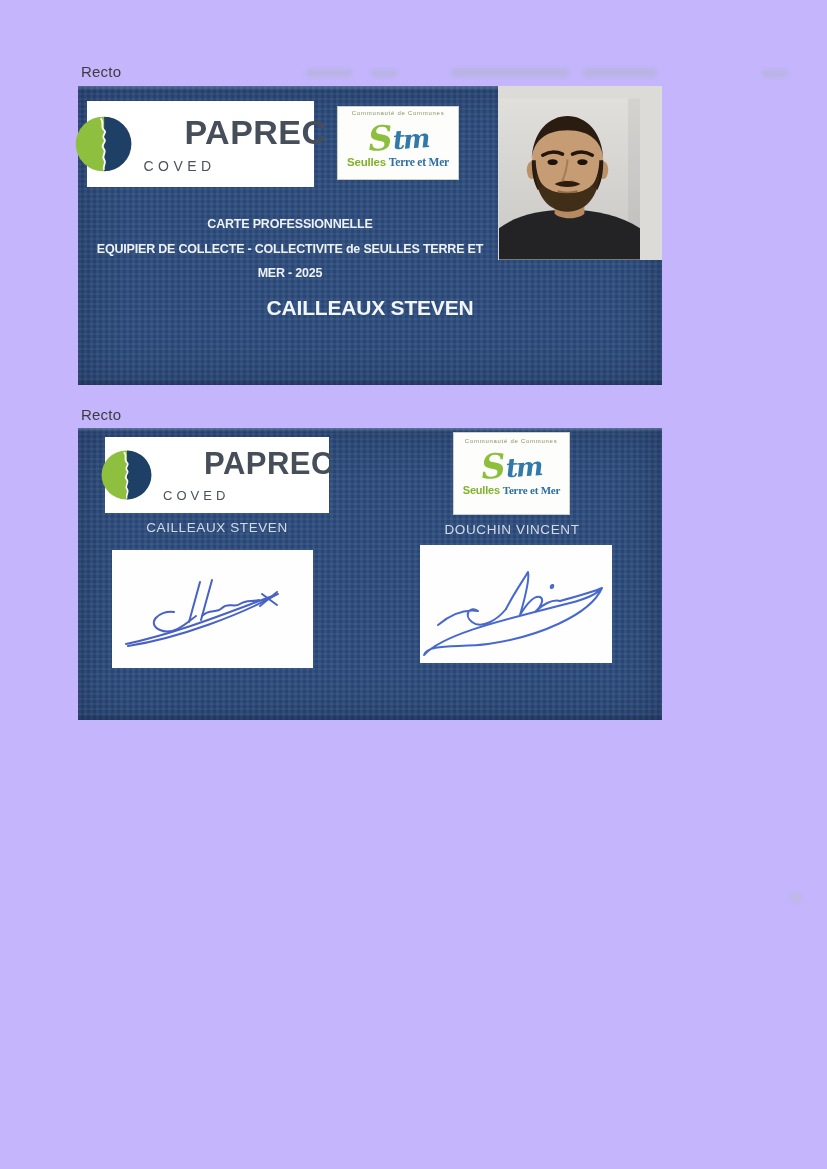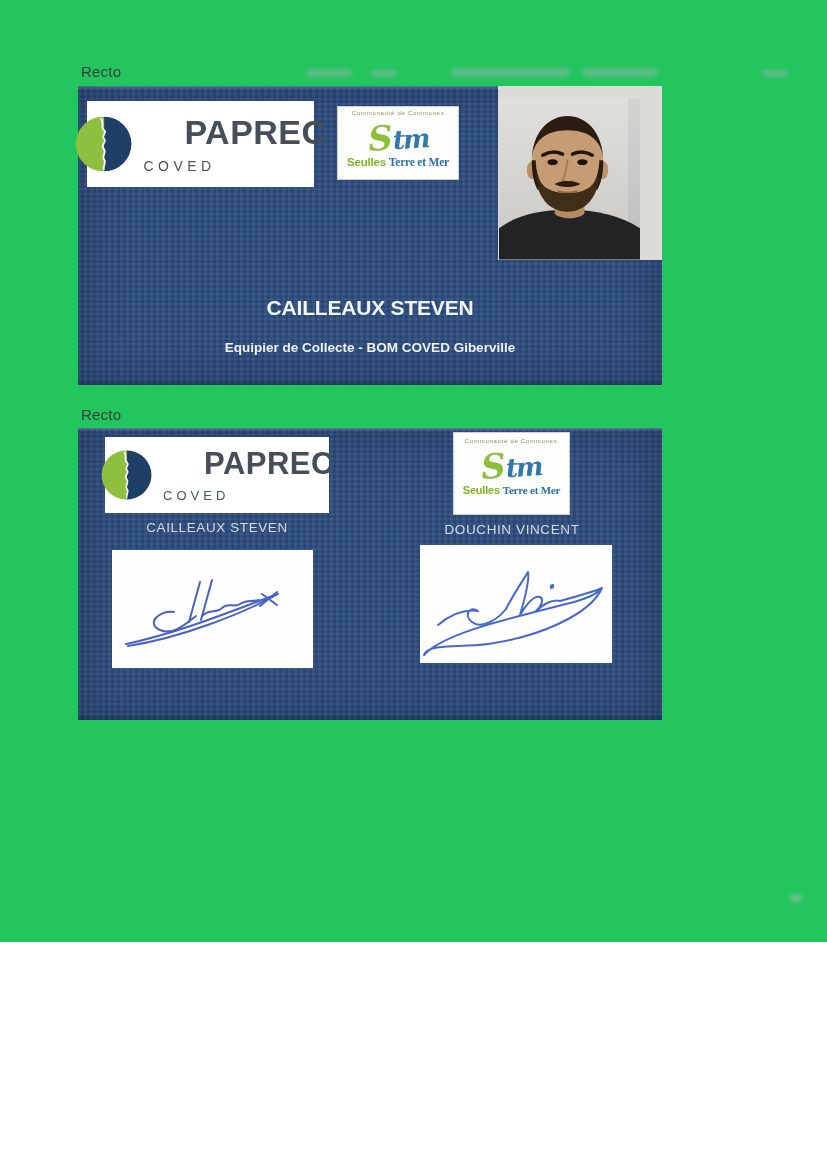--- a/index.html
+++ b/index.html
@@ -1,16 +1,16 @@
 <!DOCTYPE html>
 <html><head>
 <meta charset="utf-8">
 <style>
   html,body{margin:0;padding:0;background:#ffffff;}
-  .page{position:relative;width:827px;height:942px;background:#22c55e;overflow:hidden;
+  .page{position:relative;width:827px;height:1169px;background:#c4b5fd;overflow:hidden;
         font-family:"Liberation Sans",sans-serif;}
 
   .side-label{position:absolute;left:81px;font-size:15px;color:#3d3d3d;letter-spacing:.2px;}
 
   
   .card{position:absolute;left:78px;width:584px;background-color:#2e4e7e;
     background-image:
       linear-gradient(180deg, rgba(160,190,220,.45) 0, rgba(160,190,220,0) 4px),
       linear-gradient(0deg, rgba(0,0,25,.25) 0, rgba(0,0,25,0) 5px),
       repeating-linear-gradient(90deg, rgba(255,255,255,.035) 0 3px, rgba(0,0,30,.05) 3px 6px),
@@ -132,23 +132,27 @@
     </div>
 
     <div class="white-box stm-border" style="left:259px;top:20px;width:122px;height:74px;">
       <div class="stm-logo">
         <div class="stm-header">Communauté de Communes</div>
         <div class="stm-script"><span class="s">S</span><span class="tm">tm</span></div>
         <div class="stm-tagline"><span class="g">Seulles</span> <span class="b">Terre et Mer</span></div>
       </div>
     </div>
 
+    <div class="recto-title">
+      <div>CARTE PROFESSIONNELLE</div>
+      <div>EQUIPIER DE COLLECTE - COLLECTIVITE de SEULLES TERRE ET</div>
+      <div>MER -  2025</div>
+    </div>
 
     <div class="recto-name">CAILLEAUX STEVEN</div>
-    <div class="recto-role">Equipier de Collecte - BOM COVED Giberville</div>
   </div>
 
   <div class="side-label" style="top:406px;">Recto</div>
 
   <div class="card" id="verso-card">
 
     <div class="white-box" style="left:27px;top:9px;width:224px;height:76px;">
       <div class="paprec-logo paprec-sm">
         <svg class="paprec-globe" width="52" height="52" viewBox="0 0 100 100" aria-hidden="true">
           <circle cx="50" cy="50" r="47" fill="#8fbf3f"></circle>

